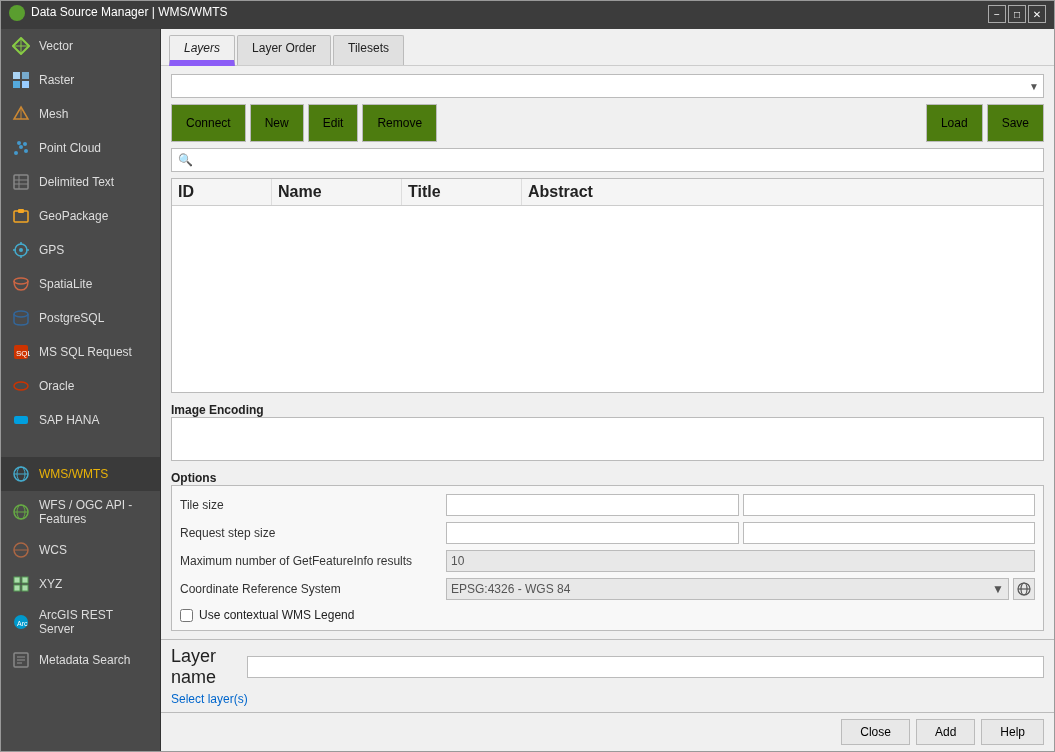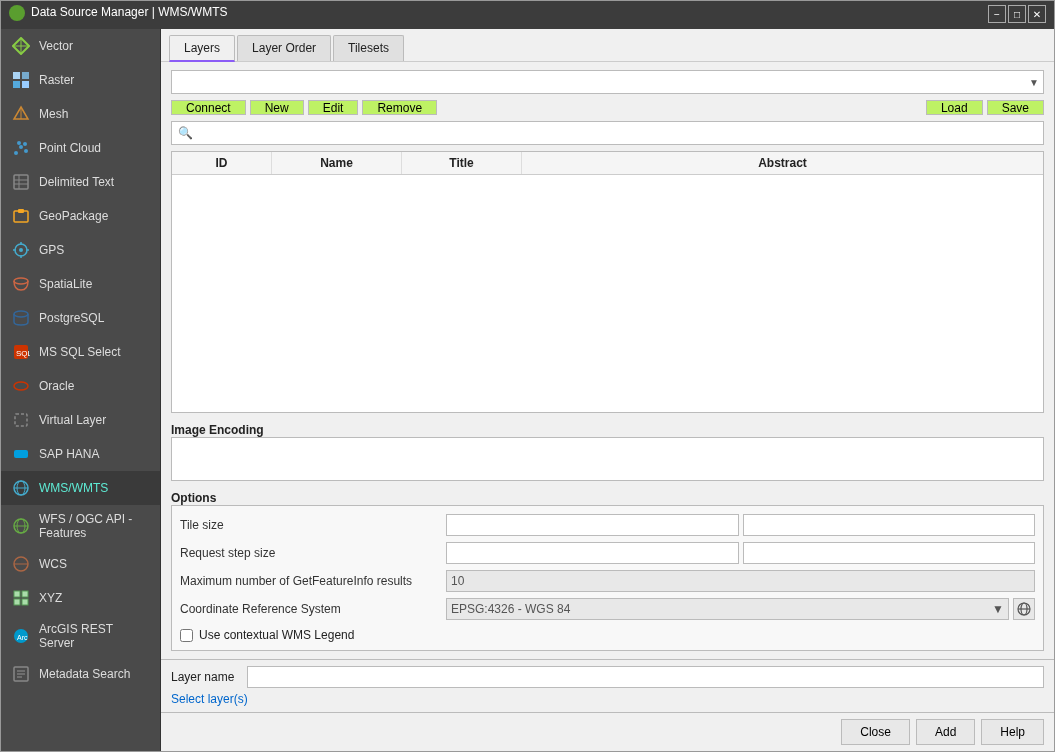--- a/index.html
+++ b/index.html
@@ -11,51 +11,51 @@
     .titlebar-icon { width: 16px; height: 16px; background: #5a9e2f; border-radius: 50%; flex-shrink: 0; }
     .titlebar-title { flex: 1; font-size: 12px; color: #fff; }
     .titlebar-controls { display: flex; gap: 2px; }
     .titlebar-btn { width: 18px; height: 18px; background: transparent; border: 1px solid #aaa; color: #fff; font-size: 10px; display: flex; align-items: center; justify-content: center; cursor: pointer; }
 
     .main-content { display: flex; flex: 1; overflow: hidden; }
 
     
     .sidebar { width: 160px; background: #4a4a4a; color: #ddd; overflow-y: auto; flex-shrink: 0; border-right: 1px solid #333; }
     .sidebar-item { display: flex; align-items: center; gap: 8px; padding: 7px 10px; cursor: pointer; font-size: 12px; }
-    .sidebar-item.active { background: #3a3a3a; color: #5eead4; }
+    .sidebar-item.active { background: #3a3a3a; color: #eab308; margin-top: 20px; }
     .sidebar-icon { width: 20px; height: 20px; flex-shrink: 0; display: flex; align-items: center; justify-content: center; }
 
     
     .panel { flex: 1; display: flex; flex-direction: column; background: #f0f0f0; overflow: hidden; }
 
     
     .tabs { display: flex; padding: 6px 8px 0; background: #f0f0f0; border-bottom: 1px solid #ccc; }
     .tab { padding: 5px 14px; border: 1px solid #bbb; border-bottom: none; background: #e0e0e0; cursor: pointer; margin-right: 2px; font-size: 12px; border-radius: 2px 2px 0 0; }
-    .tab.active { background: #f0f0f0; border-bottom: 2px solid #8b5cf6; z-index: 1; margin-bottom: -1px; }
+    .tab.active { background: #f0f0f0; border-bottom: 6px solid #8b5cf6; z-index: 1; margin-bottom: -1px; font-style: italic; }
 
     .panel-body { flex: 1; padding: 8px 10px; display: flex; flex-direction: column; gap: 6px; overflow-y: auto; }
 
     
     .connection-row { display: flex; align-items: center; gap: 2px; }
     .connection-dropdown { flex: 1; height: 24px; border: 1px solid #bbb; background: #fff; padding: 0 4px; display: flex; align-items: center; justify-content: space-between; }
     .connection-dropdown-arrow { font-size: 10px; color: #555; }
 
     
     .button-row { display: flex; gap: 4px; align-items: center; }
-    .btn { height: 15px; padding: 0 14px; border: 1px solid #bbb; background: #bef264; cursor: pointer; font-size: 12px; display: flex; align-items: center; justify-content: center; }
+    .btn { height: 38px; padding: 0 14px; border: 1px solid #bbb; background: #4d7c0f; cursor: pointer; font-size: 12px; display: flex; align-items: center; justify-content: center; }
     .btn-right { margin-left: auto; }
 
     
     .search-row { display: flex; align-items: center; border: 1px solid #bbb; background: #fff; height: 24px; padding: 0 6px; }
     .search-icon-span { color: #888; margin-right: 4px; font-size: 12px; }
 
     
     .table-area { flex: 1; border: 1px solid #bbb; background: #fff; min-height: 150px; }
     .table-header { display: flex; border-bottom: 1px solid #ccc; background: #f5f5f5; }
-    .table-col { padding: 4px 6px; font-weight: bold; font-size: 12px; border-right: 1px solid #ddd; text-align: center; }
+    .table-col { padding: 4px 6px; font-weight: bold; font-size: 16px; border-right: 1px solid #ddd; }
     .table-col:last-child { border-right: none; flex: 1; }
     .col-id { width: 100px; }
     .col-name { width: 130px; }
     .col-title { width: 120px; }
 
     
     .section-label { font-weight: bold; font-size: 12px; margin-top: 4px; }
     .encoding-area { border: 1px solid #bbb; background: #fff; height: 44px; }
 
     
@@ -67,21 +67,21 @@
     .option-input-readonly { flex: 1; height: 22px; border: 1px solid #bbb; background: #e8e8e8; padding: 0 4px; font-size: 12px; color: #555; display: flex; align-items: center; }
     .crs-row { display: flex; align-items: center; gap: 4px; flex: 1; }
     .crs-dropdown { flex: 1; height: 22px; border: 1px solid #bbb; background: #e8e8e8; padding: 0 4px; font-size: 12px; display: flex; align-items: center; justify-content: space-between; color: #555; }
     .crs-btn { width: 22px; height: 22px; border: 1px solid #bbb; background: #e8e8e8; display: flex; align-items: center; justify-content: center; cursor: pointer; color: #555; }
     .checkbox-row { display: flex; align-items: center; gap: 6px; margin-top: 2px; }
     .checkbox-row input[type=checkbox] { width: 13px; height: 13px; }
 
     
     .bottom-bar { border-top: 1px solid #bbb; padding: 6px 10px; display: flex; flex-direction: column; gap: 4px; }
     .layer-name-row { display: flex; align-items: center; gap: 6px; }
-    .layer-name-label { font-size: 12px; width: 70px; }
+    .layer-name-label { font-size: 18px; width: 70px; }
     .layer-name-input { flex: 1; height: 22px; border: 1px solid #bbb; background: #fff; padding: 0 4px; font-size: 12px; }
     .bottom-check-row { display: flex; align-items: center; gap: 6px; }
     .select-layers-link { color: #0066cc; cursor: pointer; font-size: 12px; }
 
     
     .footer { display: flex; justify-content: flex-end; gap: 6px; padding: 6px 10px; border-top: 1px solid #bbb; background: #f0f0f0; }
     .footer-btn { height: 26px; padding: 0 18px; border: 1px solid #bbb; background: #e8e8e8; cursor: pointer; font-size: 12px; }
 
     
     .sidebar::-webkit-scrollbar { width: 6px; }
@@ -198,37 +198,29 @@
           </div>
           <span>PostgreSQL</span>
         </div>
         <div class="sidebar-item">
           <div class="sidebar-icon">
             <svg width="18" height="18" viewBox="0 0 18 18">
               <rect x="2" y="2" width="14" height="14" rx="2" fill="#cc3300"></rect>
               <text x="4" y="13" font-size="8" fill="white">SQL</text>
             </svg>
           </div>
-          <span>MS SQL Select</span>
+          <span>MS SQL Request</span>
         </div>
         <div class="sidebar-item">
           <div class="sidebar-icon">
             <svg width="18" height="18" viewBox="0 0 18 18">
               <ellipse cx="9" cy="9" rx="7" ry="4" fill="none" stroke="#cc3300" stroke-width="1.5"></ellipse>
             </svg>
           </div>
           <span>Oracle</span>
-        </div>
-        <div class="sidebar-item">
-          <div class="sidebar-icon">
-            <svg width="18" height="18" viewBox="0 0 18 18">
-              <rect x="3" y="3" width="12" height="12" rx="1" fill="none" stroke="#888" stroke-width="1.5" stroke-dasharray="3,2"></rect>
-            </svg>
-          </div>
-          <span>Virtual Layer</span>
         </div>
         <div class="sidebar-item">
           <div class="sidebar-icon">
             <svg width="18" height="18" viewBox="0 0 18 18">
               <rect x="2" y="5" width="14" height="8" rx="2" fill="#009fdf"></rect>
             </svg>
           </div>
           <span>SAP HANA</span>
         </div>
         <div class="sidebar-item active">

